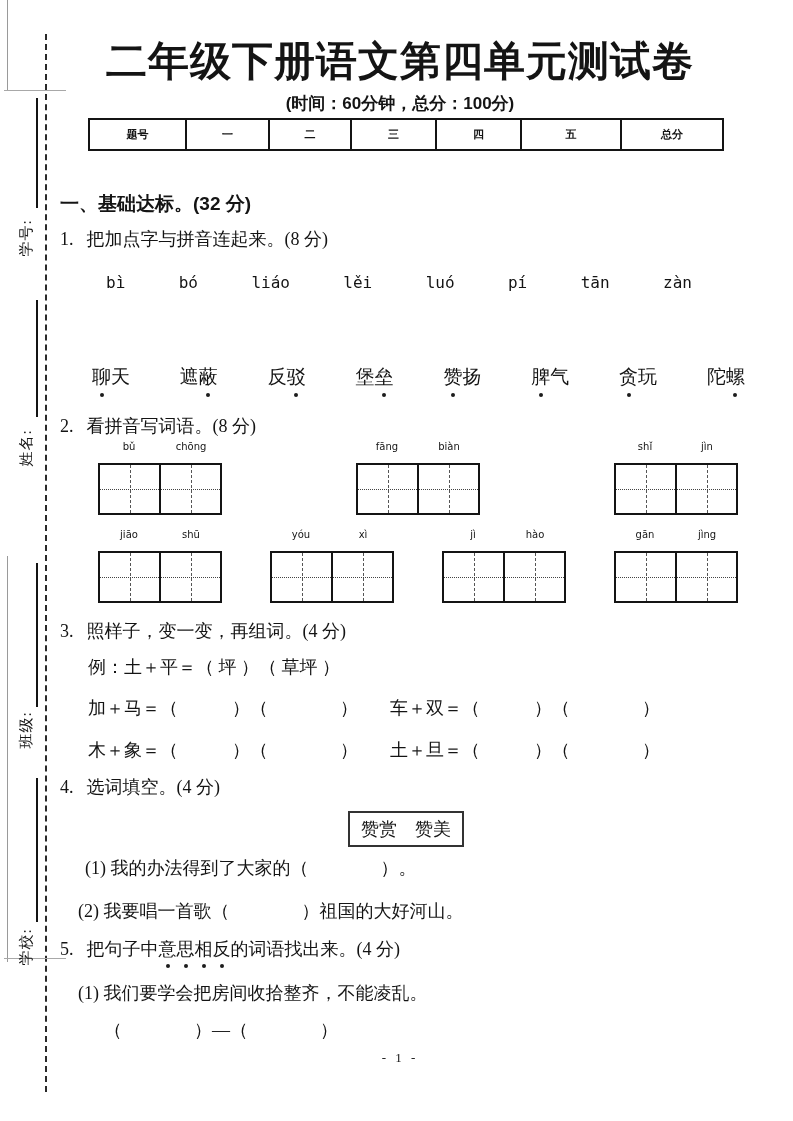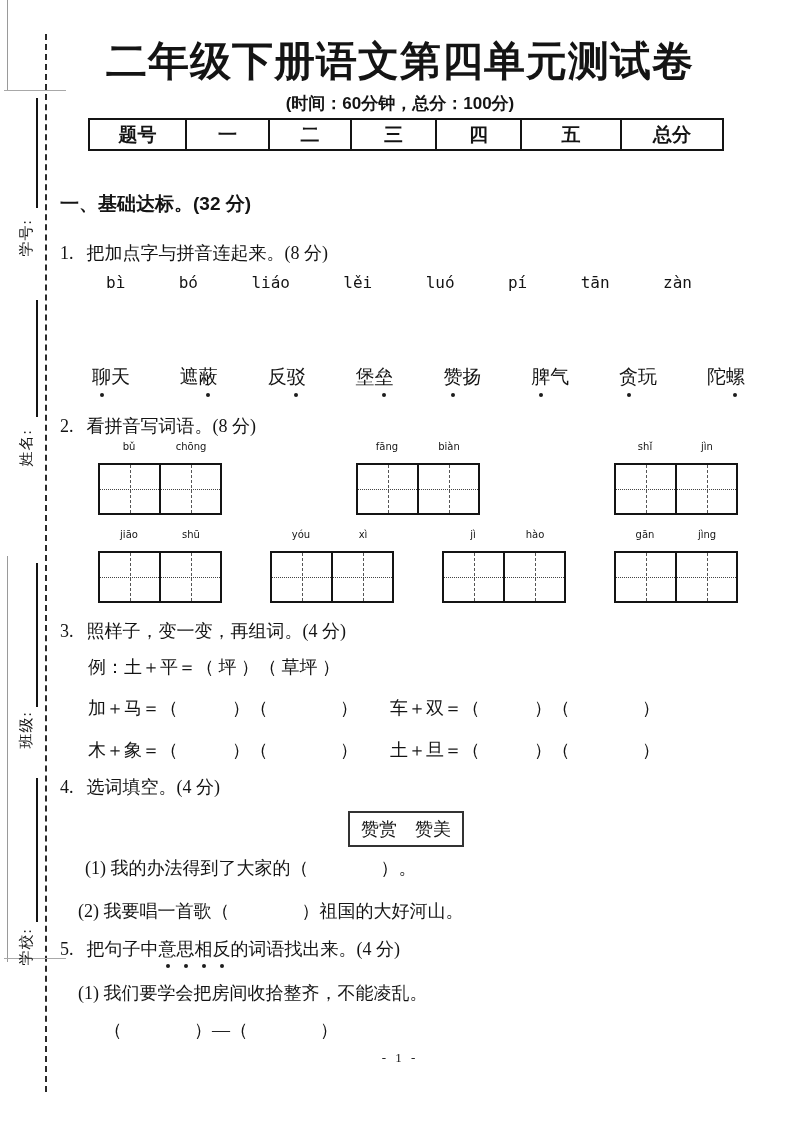--- a/index.html
+++ b/index.html
@@ -32,21 +32,21 @@
   .page-subtitle {
     position:absolute; left:60px; top:92px; width:680px;
     text-align:center; font-family:"Liberation Sans","DejaVu Sans",sans-serif;
     font-weight:bold; font-size:17px;
   }
 
   
   .score-table { position:absolute; left:88px; top:118px; border-collapse:collapse; table-layout:fixed; }
   .score-table td {
     border:2px solid #141414; text-align:center; vertical-align:middle;
-    font-family:"Liberation Sans","DejaVu Sans",sans-serif; font-weight:bold; font-size:19px;
+    font-family:"Liberation Sans","DejaVu Sans",sans-serif; font-weight:bold; font-size:11px;
     padding:0;
   }
   .score-table tr.r1 td { height:29px; }
   .score-table tr.r2 td { height:27px; }
 
   
   .sec-heading {
     position:absolute; left:60px; font-family:"Liberation Sans","DejaVu Sans",sans-serif;
     font-weight:bold; font-size:19px;
   }
@@ -137,21 +137,21 @@
     <td>三</td>
     <td>四</td>
     <td>五</td>
     <td>总分</td>
   </tr>
 </tbody>
   </table>
 
 <div class="sec-heading" style="top:191px;">一、基础达标。(32 分)</div>
 
-<div class="q-line" style="top:241px;">
+<div class="q-line" style="top:227px;">
   <span class="q-num">1.</span><span>把加点字与拼音连起来。(8 分)</span>
 </div>
 <div class="q1-pinyin">
     <span>bì</span>
     <span>bó</span>
     <span>liáo</span>
     <span>lěi</span>
     <span>luó</span>
     <span>pí</span>
     <span>tān</span>

